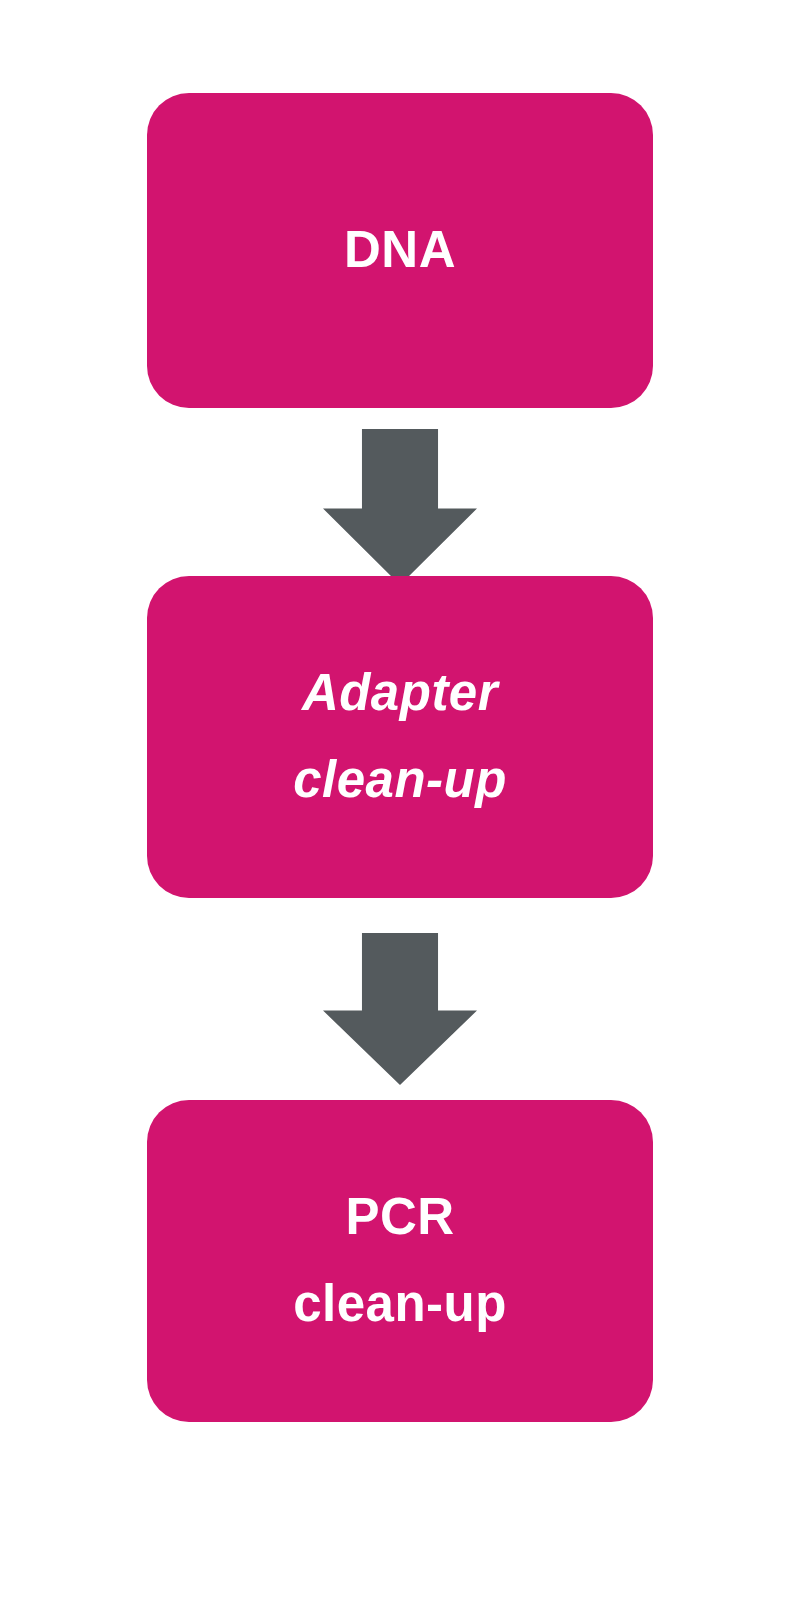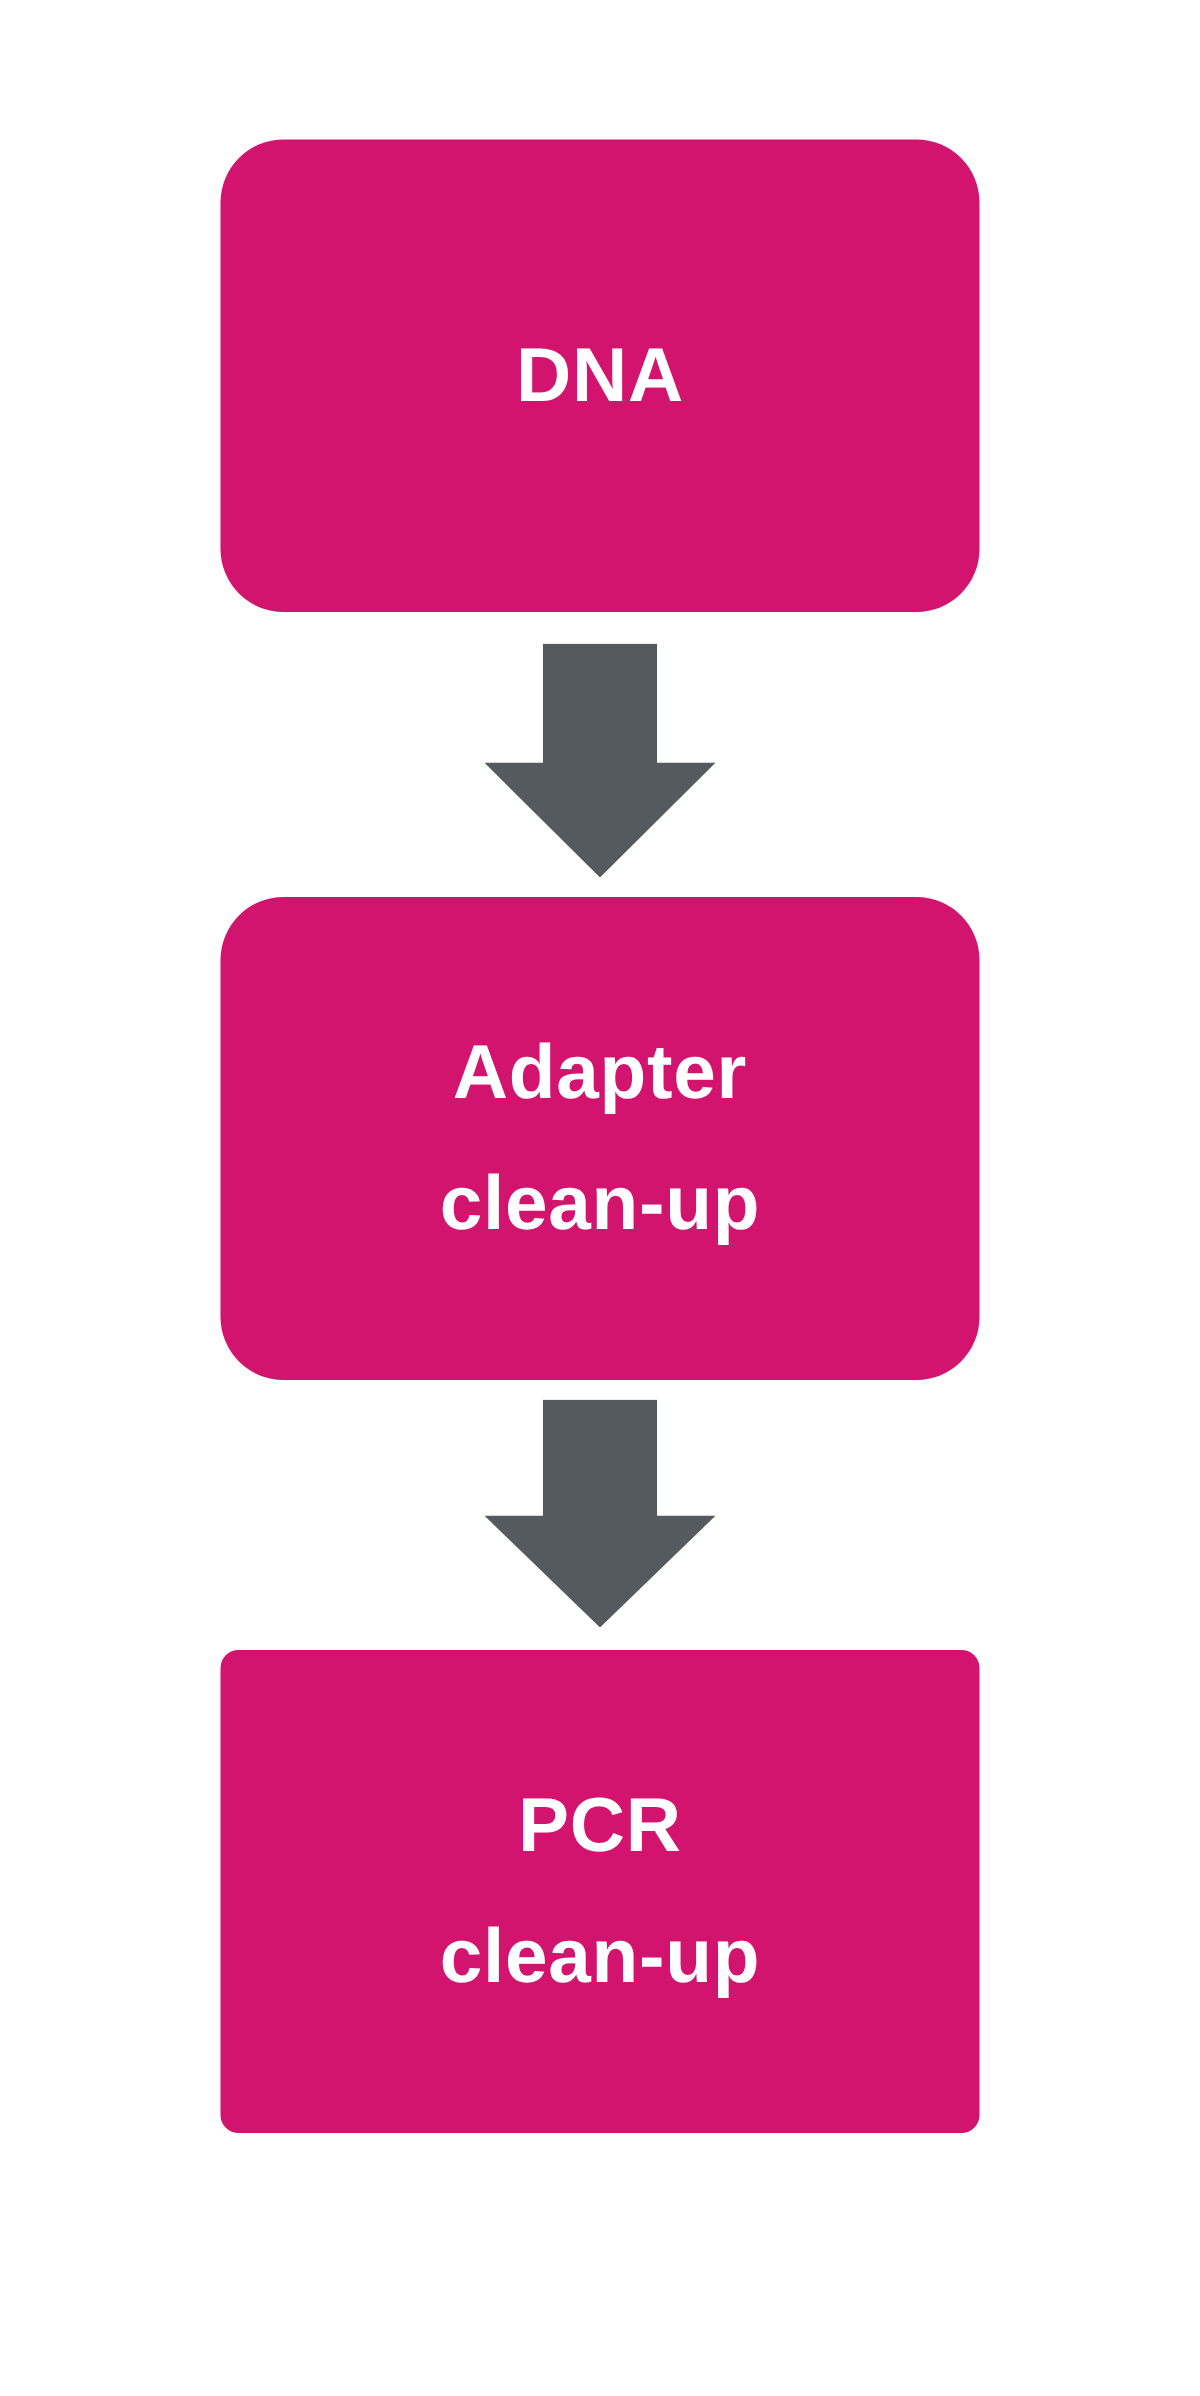--- a/index.html
+++ b/index.html
@@ -19,22 +19,22 @@
     position: absolute;
     left: 147px;
     width: 506px;
     background: var(--color-box, #d2146f);
     border-radius: 42px;
     display: flex;
     align-items: center;
     justify-content: center;
   }
   .step-1 { top: 93px;   height: 315px; }
-  .step-2 { top: 598px;  height: 322px; }
-  .step-3 { top: 1100px; height: 322px; border-radius: 12px; }
+  .step-2 { top: 576px;  height: 322px; font-style: italic; }
+  .step-3 { top: 1100px; height: 322px; }
   .step-label {
     text-align: center;
     color: var(--color-text, #ffffff);
     font-weight: bold;
     font-size: 51px;
     line-height: 1.7;
     letter-spacing: 0.5px;
   }
   .label-line { display: block; }
   .down-arrow {

